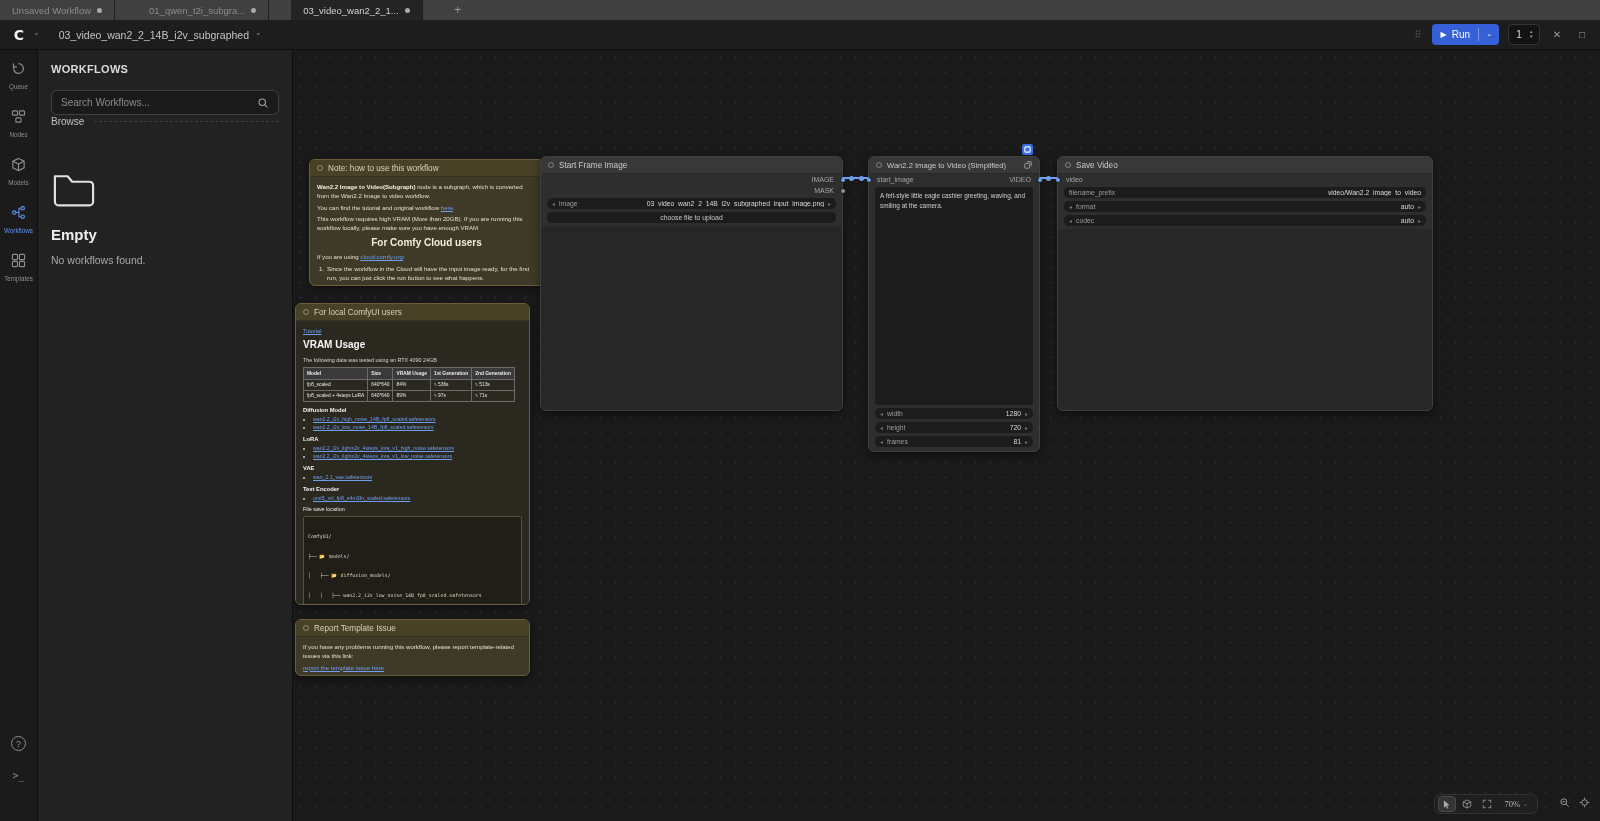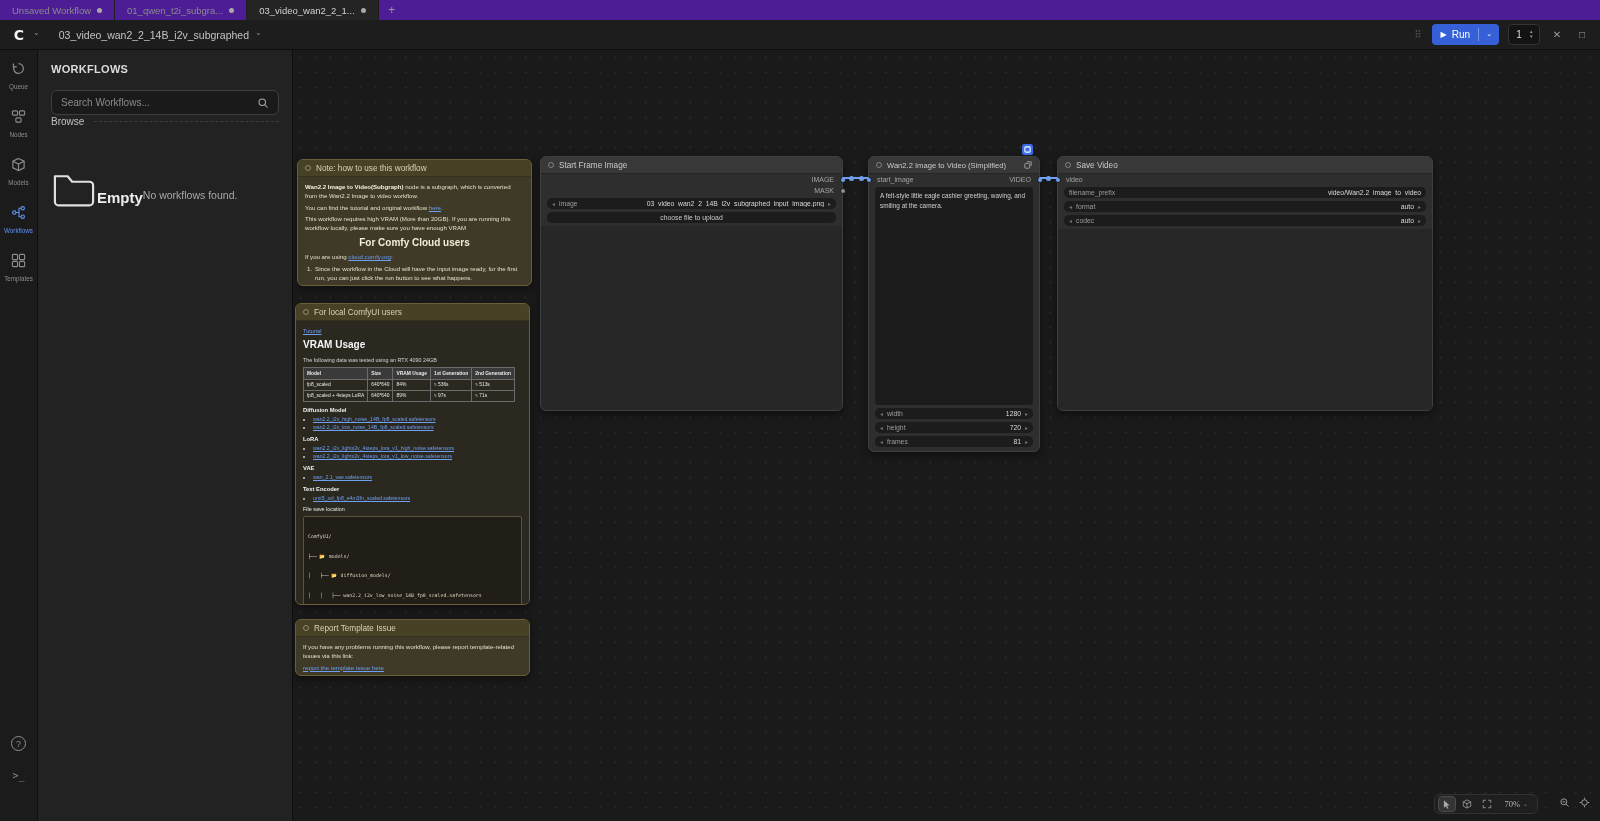--- a/index.html
+++ b/index.html
@@ -1,21 +1,21 @@
 <!DOCTYPE html>
 <html><head>
 <meta charset="utf-8">
 <style>
 *{margin:0;padding:0;box-sizing:border-box;}
 html,body{width:1600px;height:821px;overflow:hidden;}
 body{background:#141414;font-family:"Liberation Sans",sans-serif;color:#ccc;}
 .app{width:1600px;height:821px;display:flex;flex-direction:column;}
 
 
-.tabbar{height:20px;background:#4c1d95;display:flex;align-items:stretch;flex:none;}
+.tabbar{height:20px;background:#404040;display:flex;align-items:stretch;flex:none;gap:22px;}
 .tab{display:flex;align-items:center;gap:6px;padding:0 12px;font-size:9.5px;color:#8b8b8b;border-right:1px solid #1e1e1e;white-space:nowrap;}
 .tab.active{background:#242424;color:#d2d2d2;}
 .tab-dot{width:5px;height:5px;border-radius:50%;background:#a9a9a9;flex:none;}
 .newtab{width:26px;display:flex;align-items:center;justify-content:center;color:#9a9a9a;font-size:12px;}
 
 
 .menubar{height:30px;background:#1d1d1d;border-bottom:1px solid #0e0e0e;display:flex;align-items:center;padding:0 10px;gap:5px;flex:none;}
 .logo{width:18px;height:18px;border-radius:4px;display:flex;align-items:center;justify-content:center;color:#f4f4f4;font-weight:bold;font-size:14px;font-family:"DejaVu Sans",sans-serif;}
 .mchev{color:#8a8a8a;font-size:8px;margin-top:-4px;}
 .wf-title{margin-left:14px;font-size:10.5px;color:#c3c3c3;display:flex;align-items:center;gap:6px;}
@@ -46,21 +46,21 @@
 
 .panel{width:255px;background:#222222;border-right:1px solid #0e0e0e;flex:none;padding:13px 13px;display:flex;flex-direction:column;}
 .panel-title{font-size:11px;font-weight:bold;color:#dcdcdc;letter-spacing:.3px;}
 .searchbox{margin-top:15px;height:25px;border:1px solid #3f3f3f;border-radius:6px;background:#1a1a1a;display:flex;align-items:center;padding:8px 9px;gap:6px;}
 .searchbox input{flex:1;background:transparent;border:none;outline:none;color:#ddd;font-size:10px;font-family:inherit;}
 .searchbox input::placeholder{color:#8b8b8b;}
 .searchbox svg{width:12px;height:12px;color:#a8a8a8;flex:none;}
 .browse-row{margin-top:1px;display:flex;align-items:center;gap:10px;}
 .browse-label{font-size:10px;color:#c0c0c0;}
 .browse-line{flex:1;border-top:1px dashed #3e3e3e;}
-.empty{margin-top:42px;display:flex;flex-direction:row;align-items:center;}
+.empty{margin-top:42px;display:flex;flex-direction:column;}
 .empty svg{width:46px;height:40px;color:#e0e0e0;}
 .empty-title{margin-top:17px;font-size:15px;font-weight:bold;color:#ededed;}
 .empty-text{margin-top:11px;font-size:10.5px;color:#a8a8a8;}
 
 
 .canvas{flex:1;position:relative;background-color:#1a1a1a;background-image:radial-gradient(circle,#252525 1px,transparent 1.2px);background-size:15px 15px;overflow:hidden;}
 
 
 .node{position:absolute;border-radius:6px;display:flex;flex-direction:column;box-shadow:0 3px 9px rgba(0,0,0,.45);}
 .nheader{height:17px;flex:none;display:flex;align-items:center;gap:5px;padding:0 7px;font-size:8.2px;border-radius:5px 5px 0 0;white-space:nowrap;overflow:hidden;}
@@ -234,21 +234,21 @@
         <svg viewBox="0 0 50 44" fill="none" stroke="currentColor" stroke-width="2.4" stroke-linejoin="round">
             <path d="M4 8h14l5 6h19a4 4 0 0 1 4 4v18a4 4 0 0 1-4 4H8a4 4 0 0 1-4-4z"></path>
           </svg>
         <div class="empty-title">Empty</div>
         <div class="empty-text">No workflows found.</div>
       </div>
     </div>
 
     <div class="canvas">
 
-      <div class="node note-node" style="left:4px;top:109px;width:235px;height:127px;">
+      <div class="node note-node" style="left:16px;top:109px;width:235px;height:127px;">
         <div class="nheader">
           <span class="cdot"></span>
           <span>Note: how to use this workflow</span>
         </div>
         <div class="note-body">
           <p class="np"><b>Wan2.2 Image to Video(Subgraph)</b><span> node is a subgraph, which is converted from the Wan2.2 Image to video workflow.</span></p>
           <p class="np"><span>You can find the tutorial and original workflow </span><span class="mlink">here</span><span>.</span></p>
           <p class="np">This workflow requires high VRAM (More than 20GB). If you are running this workflow locally, please make sure you have enough VRAM</p>
           <div class="nh2">For Comfy Cloud users</div>
           <p class="np"><span>If you are using </span><span class="mlink">cloud.comfy.org</span><span>:</span></p>

